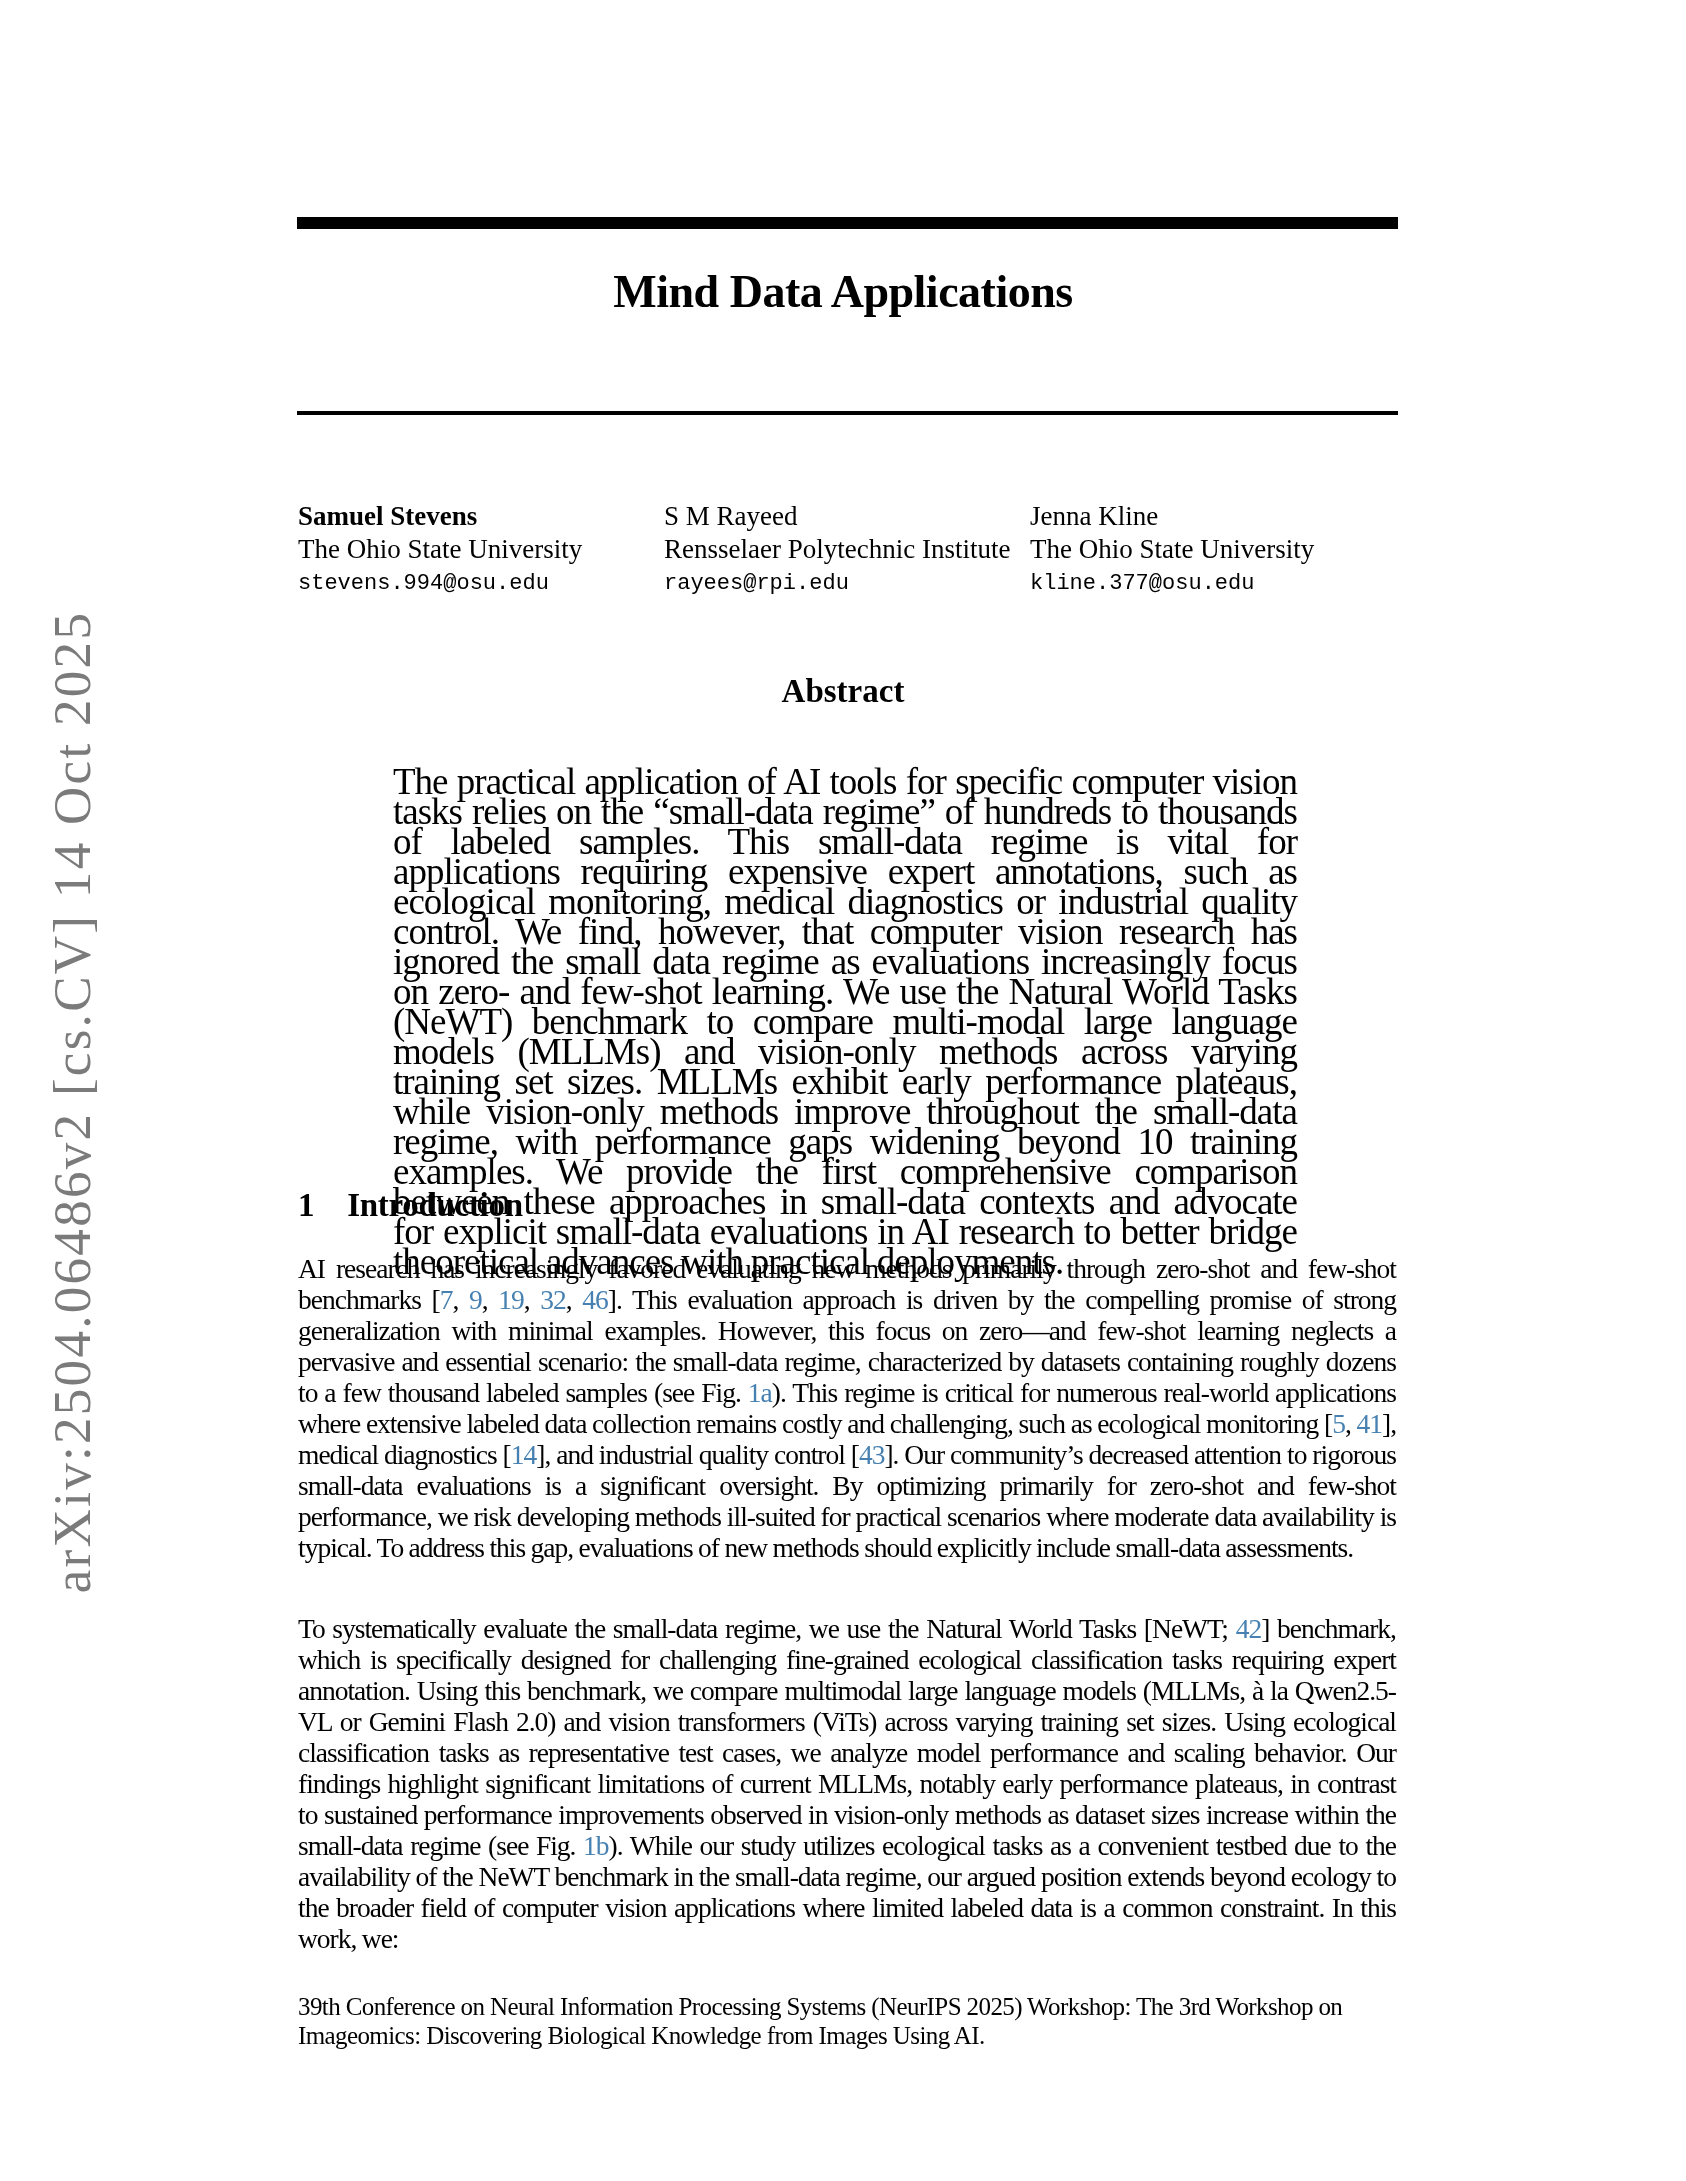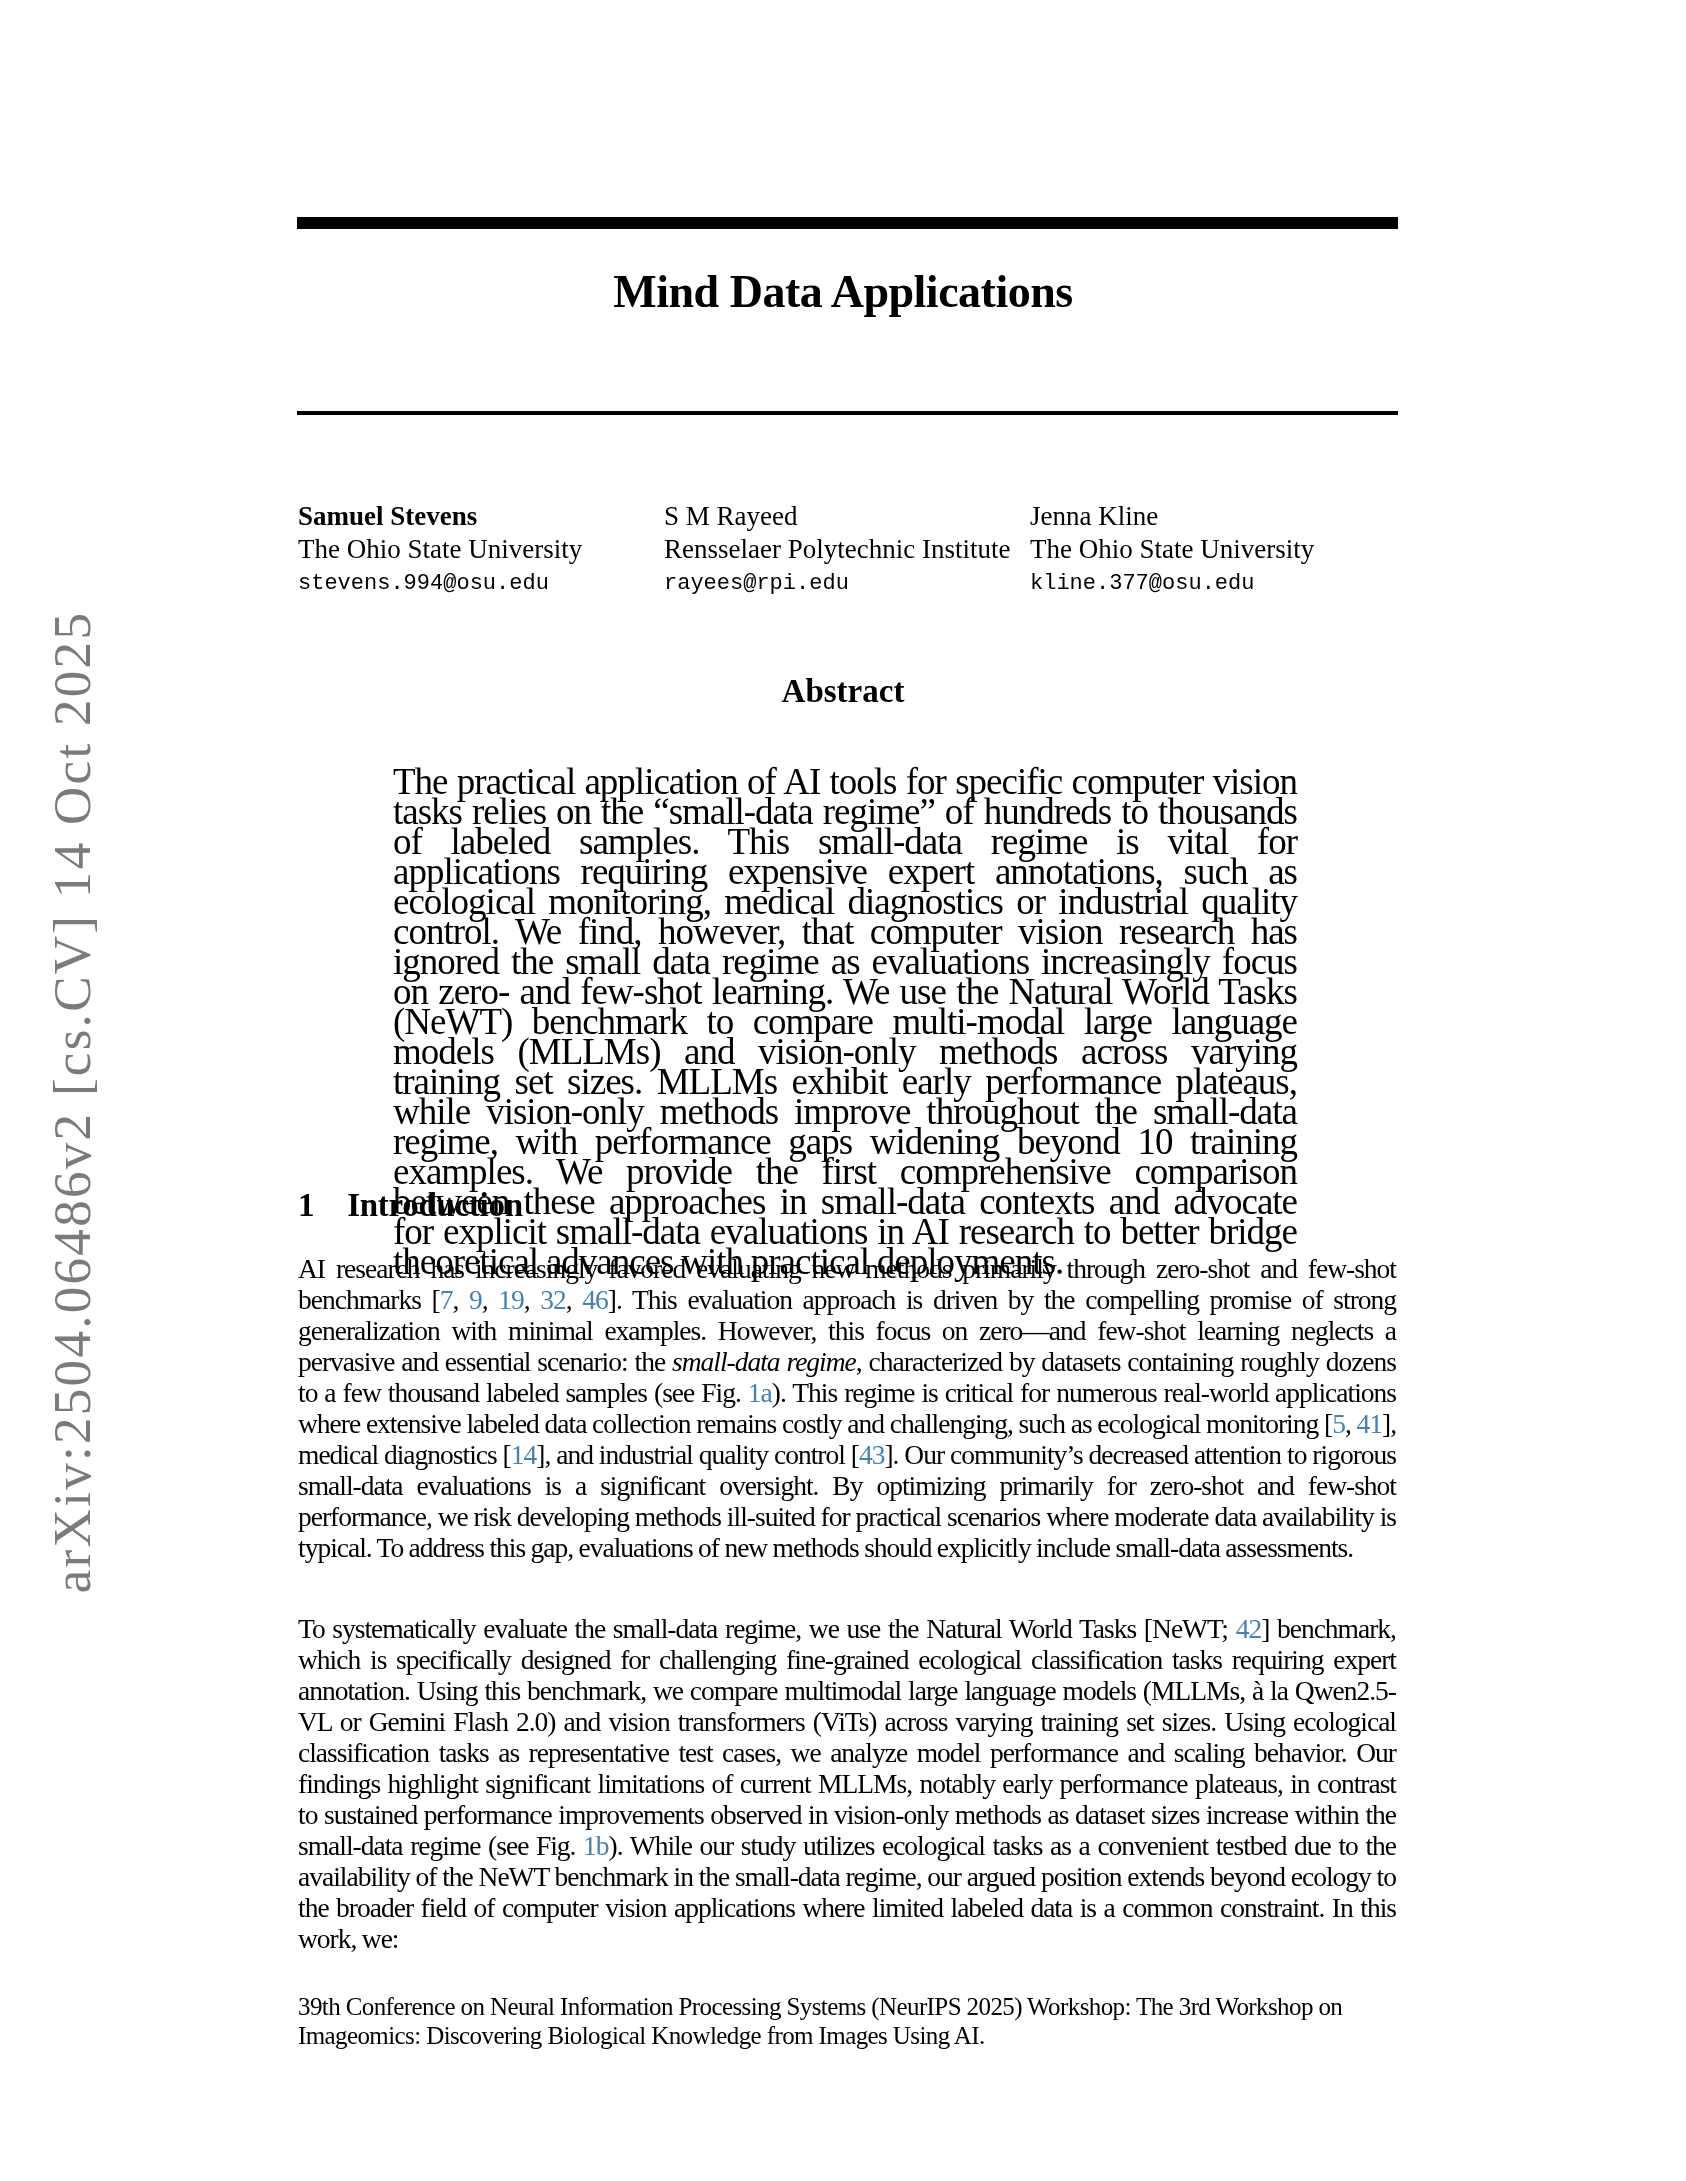--- a/index.html
+++ b/index.html
@@ -57,21 +57,21 @@
   }
   .sec-heading .num { display:inline-block; margin-right:33px; }
   .para {
     position:absolute; left:298px; width:1098px;
     font-size:27.5px; line-height:31px;
     text-align:justify; letter-spacing:-1px; word-spacing:-0.5px;
   }
   #para1 { top:1253px; }
   #para2 { top:1613px; }
   .cite { color:var(--cite,#4681b1); }
-  .ital { font-style:italic; }
+  .ital { }
   .footer {
     position:absolute; left:298px; top:1993px; width:1102px;
     font-size:25px; line-height:28.5px; letter-spacing:-0.6px;
   }
 </style>
 </head>
 <body>
 
 <div class="page">
 

